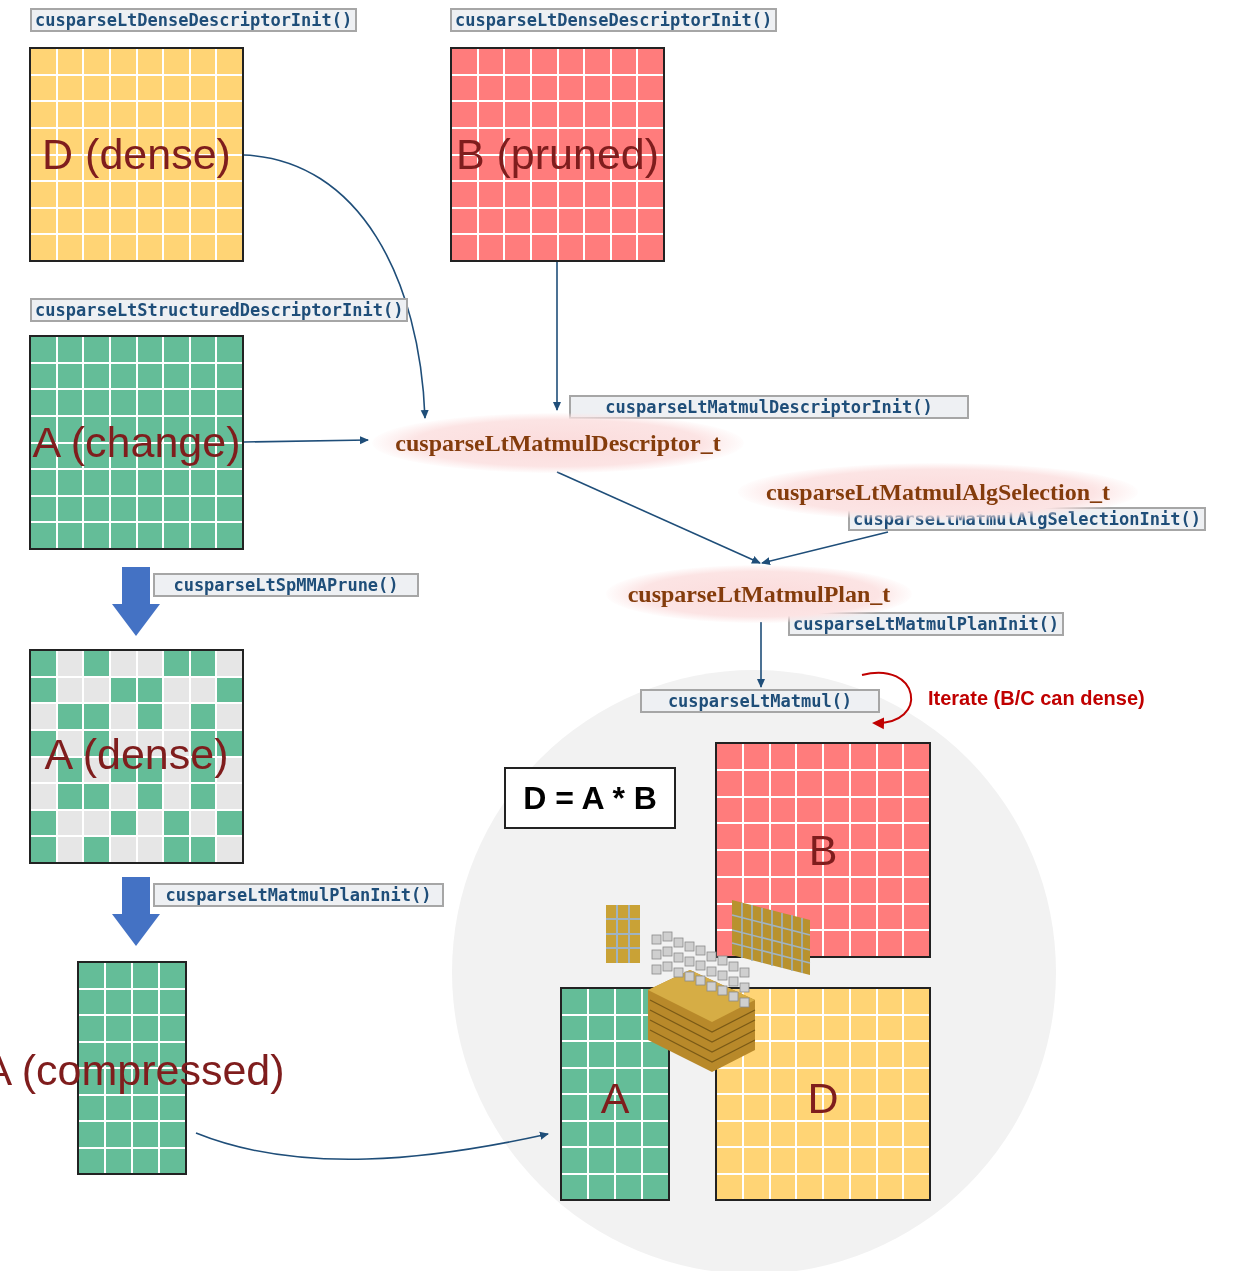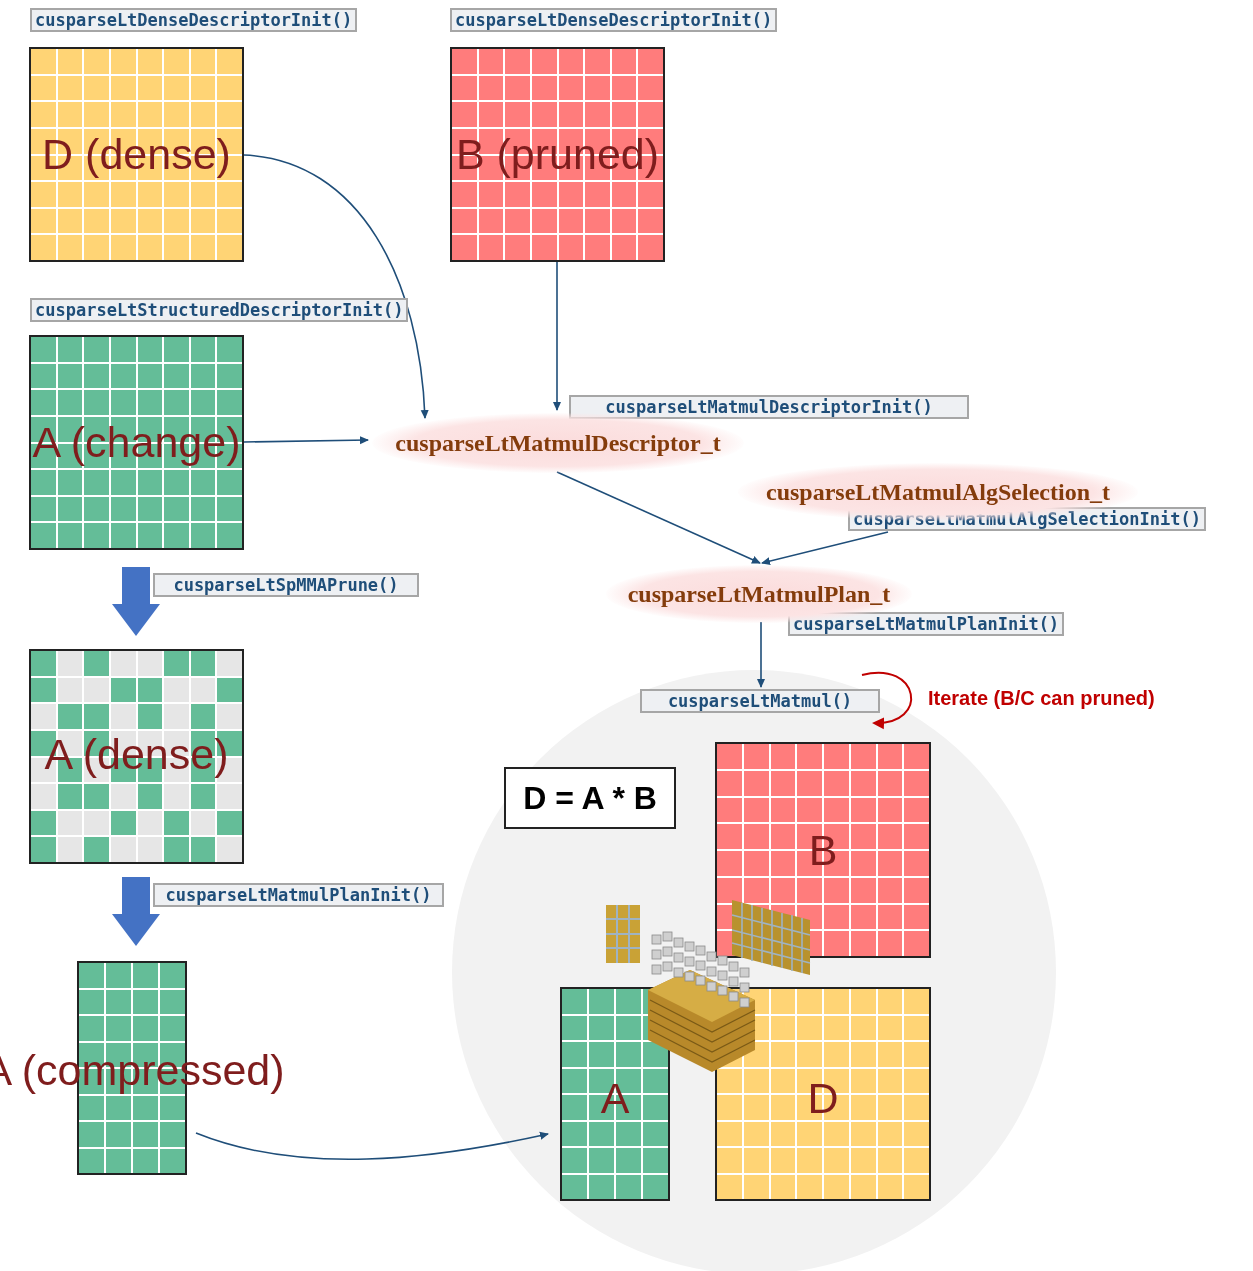--- a/index.html
+++ b/index.html
@@ -581,13 +581,13 @@
         <rect x="707" y="982" width="9" height="9"></rect>
         <rect x="718" y="986" width="9" height="9"></rect>
         <rect x="729" y="992" width="9" height="9"></rect>
         <rect x="740" y="998" width="9" height="9"></rect>
     </g>
   </g>
 </svg>
 
 <div class="eqbox" style="left:504px;top:767px;width:172px;height:62px;">D = A * B</div>
 
-<div class="iterate" style="left:928px;top:687px;">Iterate (B/C can pruned)</div>
+<div class="iterate" style="left:928px;top:687px;">Iterate (B/C can dense)</div>
 
 </body></html>

